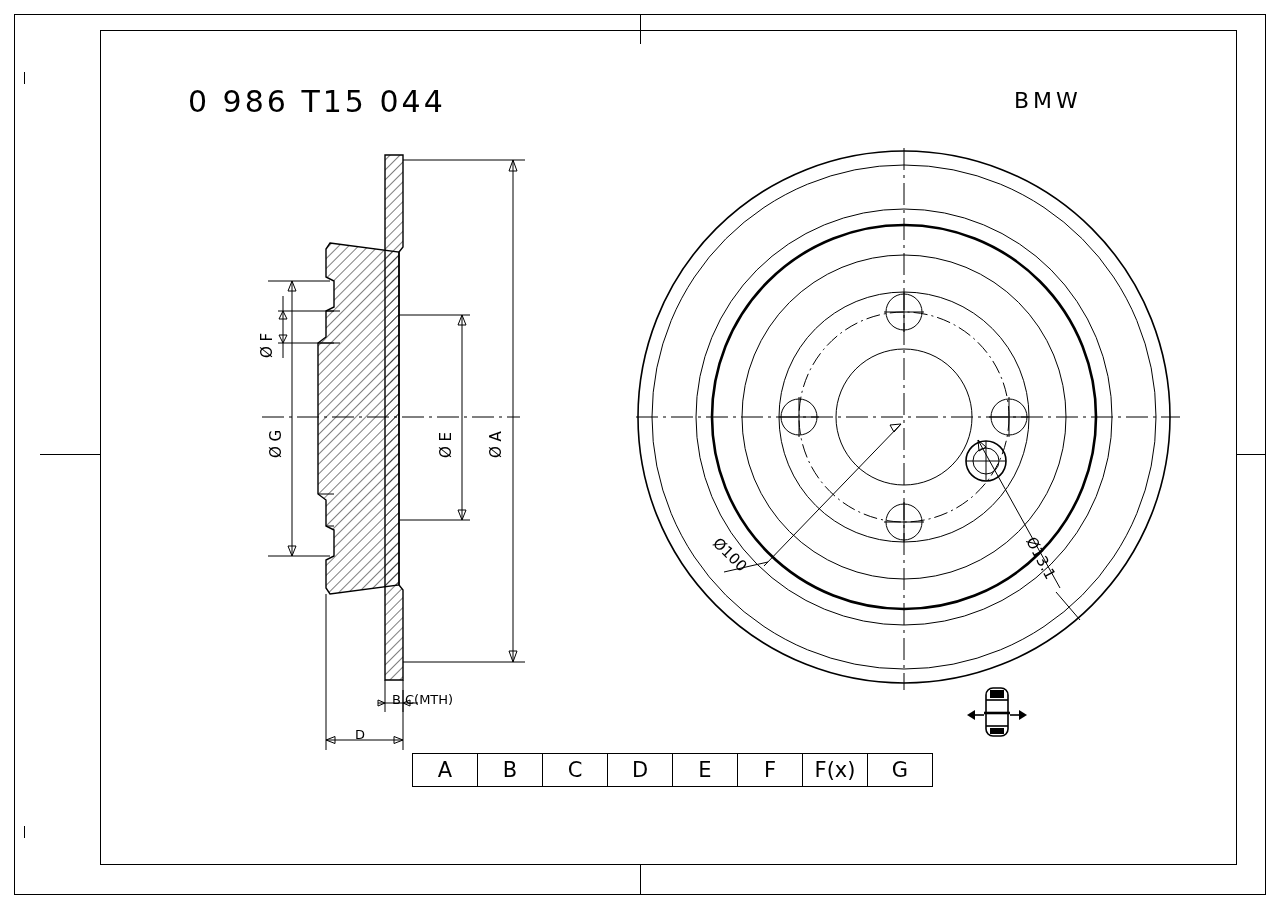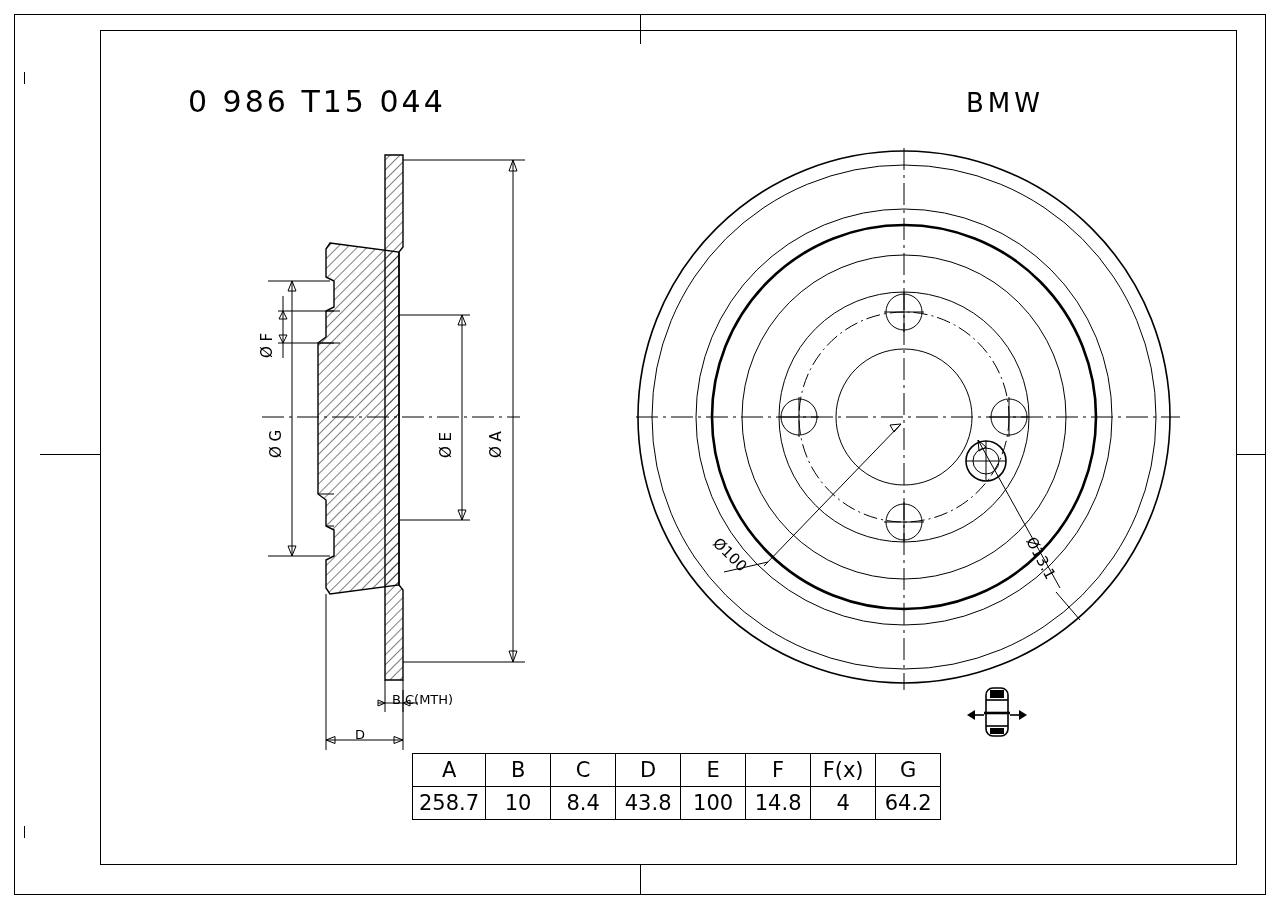--- a/index.html
+++ b/index.html
@@ -40,22 +40,22 @@
   
   .part-number {
     position: absolute;
     left: 188px; top: 84px;
     font-size: 30px;
     letter-spacing: 3px;
     font-family: "DejaVu Sans", sans-serif;
   }
   .brand {
     position: absolute;
-    left: 966px; top: 88px;
-    font-size: 26px;
+    left: 1014px; top: 88px;
+    font-size: 22px;
     letter-spacing: 4px;
   }
   
   .spec-table {
     position: absolute;
     left: 412px; top: 753px;
     border-collapse: collapse;
     font-size: 21px;
   }
   .spec-table td {
@@ -241,26 +241,16 @@
       <tr class="head">
         <td>A</td>
         <td>B</td>
         <td>C</td>
         <td>D</td>
         <td>E</td>
         <td>F</td>
         <td>F(x)</td>
         <td>G</td>
       </tr>
-      <tr>
-        <td>258.7</td>
-        <td>10</td>
-        <td>8.4</td>
-        <td>43.8</td>
-        <td>100</td>
-        <td>14.8</td>
-        <td>4</td>
-        <td>64.2</td>
-      </tr>
     </tbody>
   </table>
 
 </div>
 
 </body></html>

